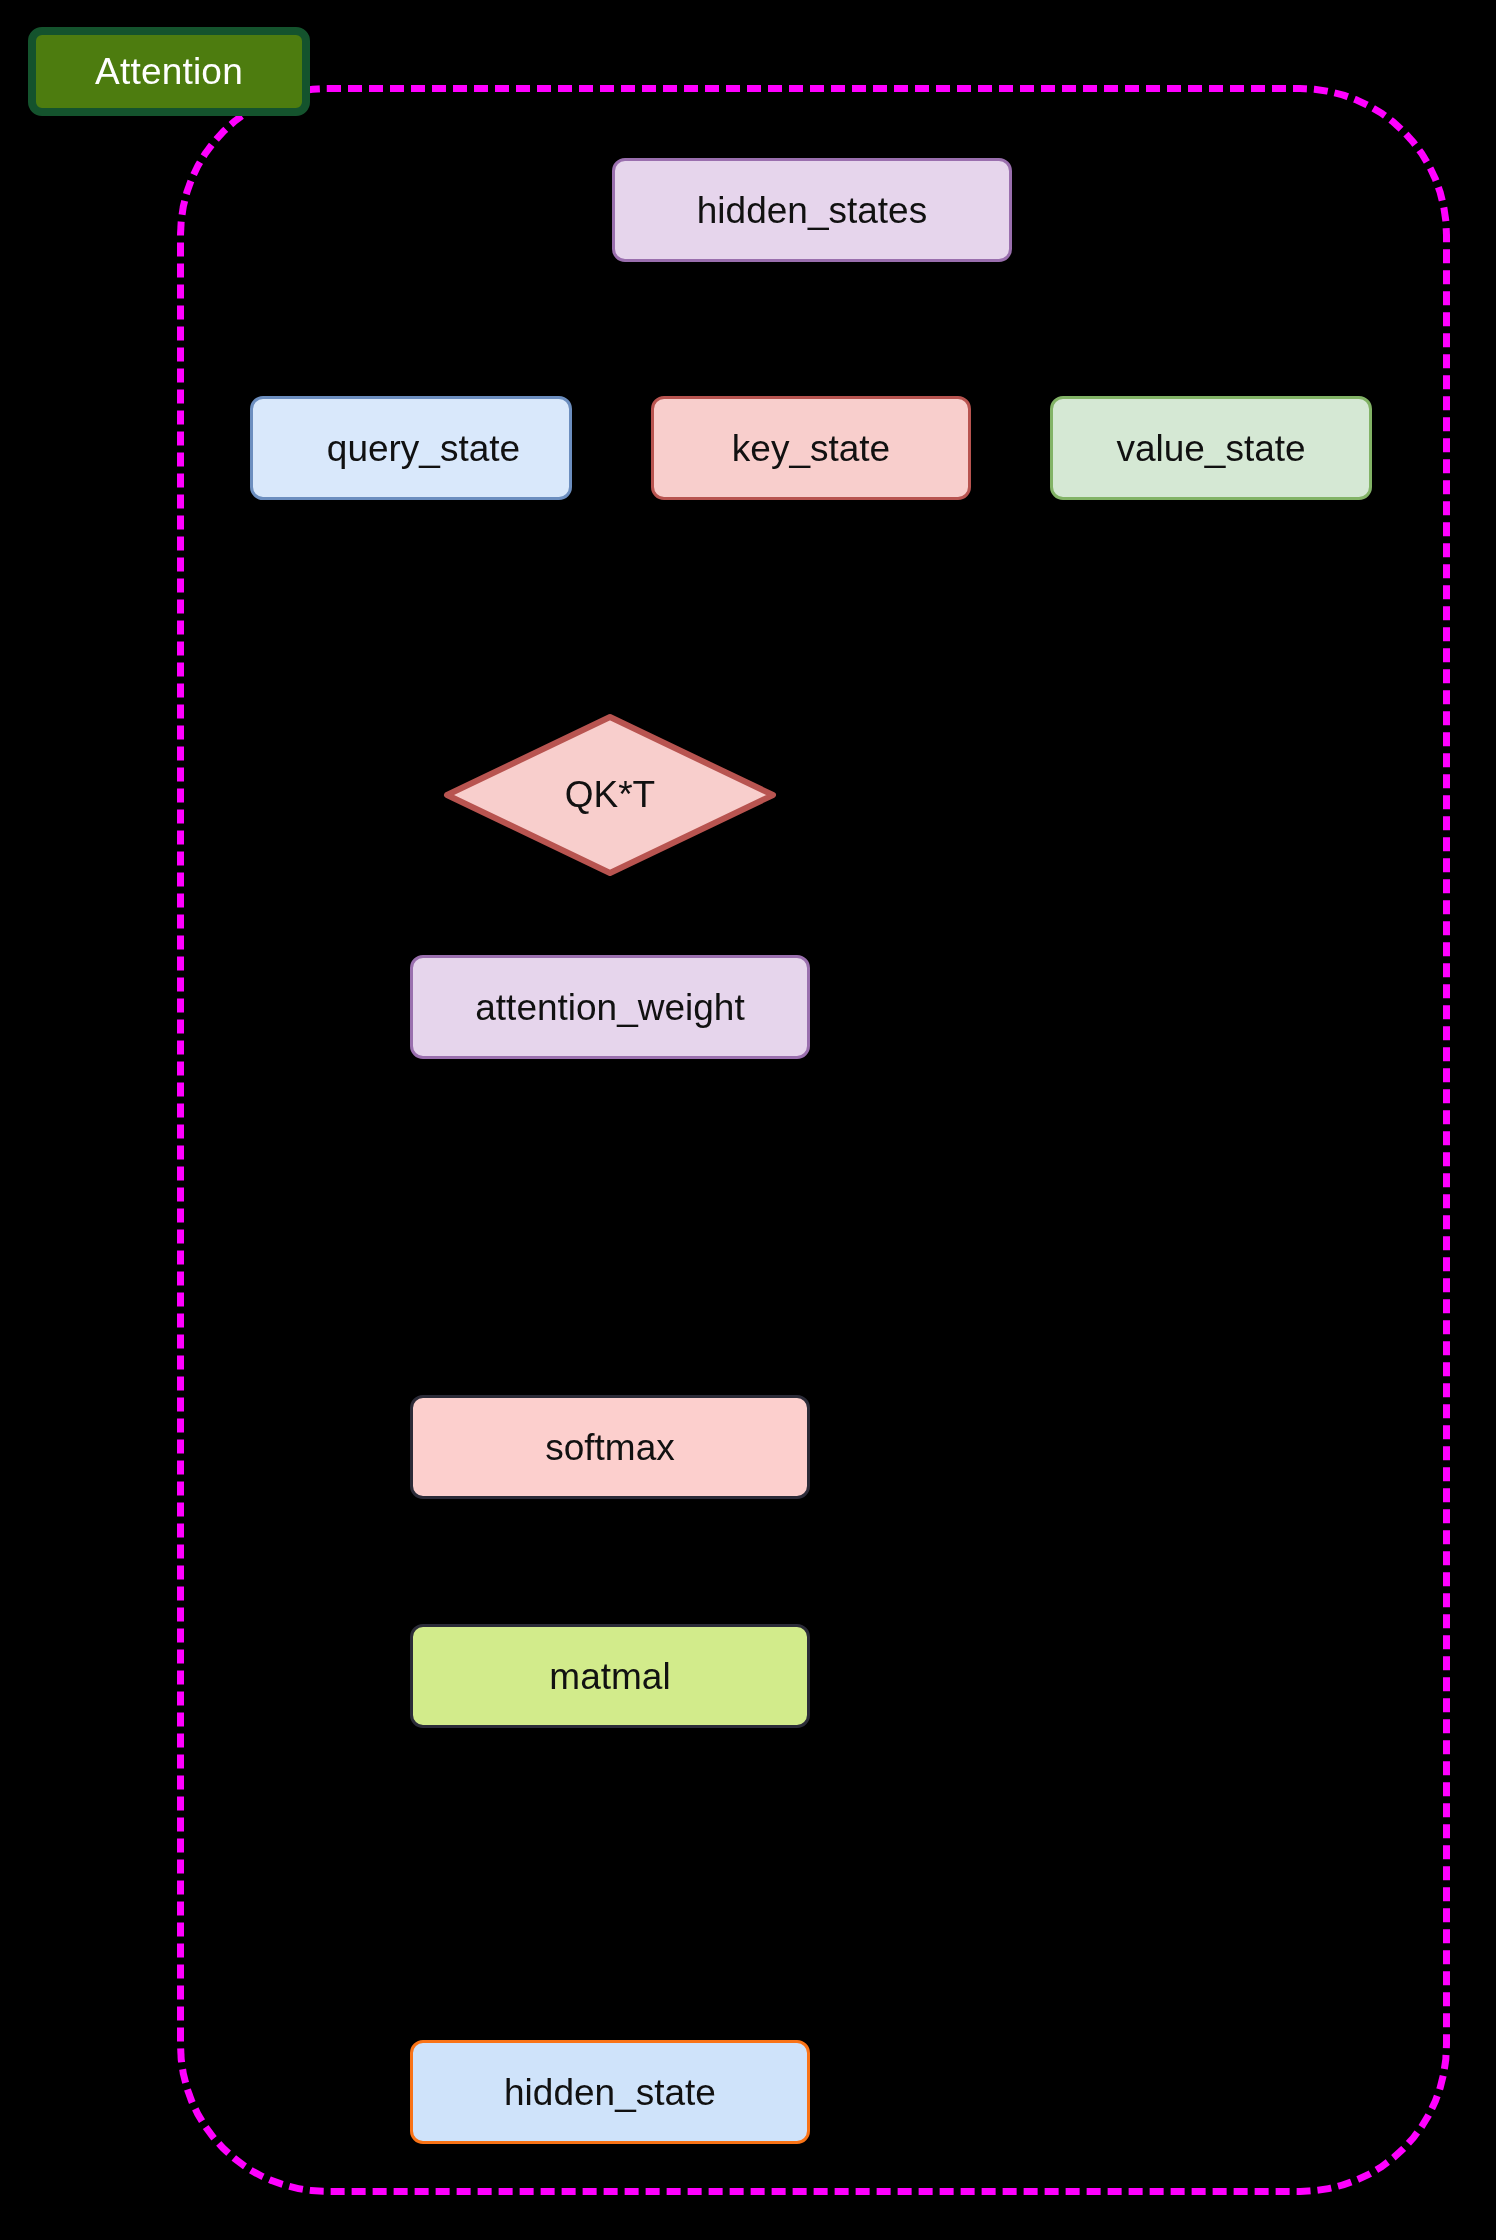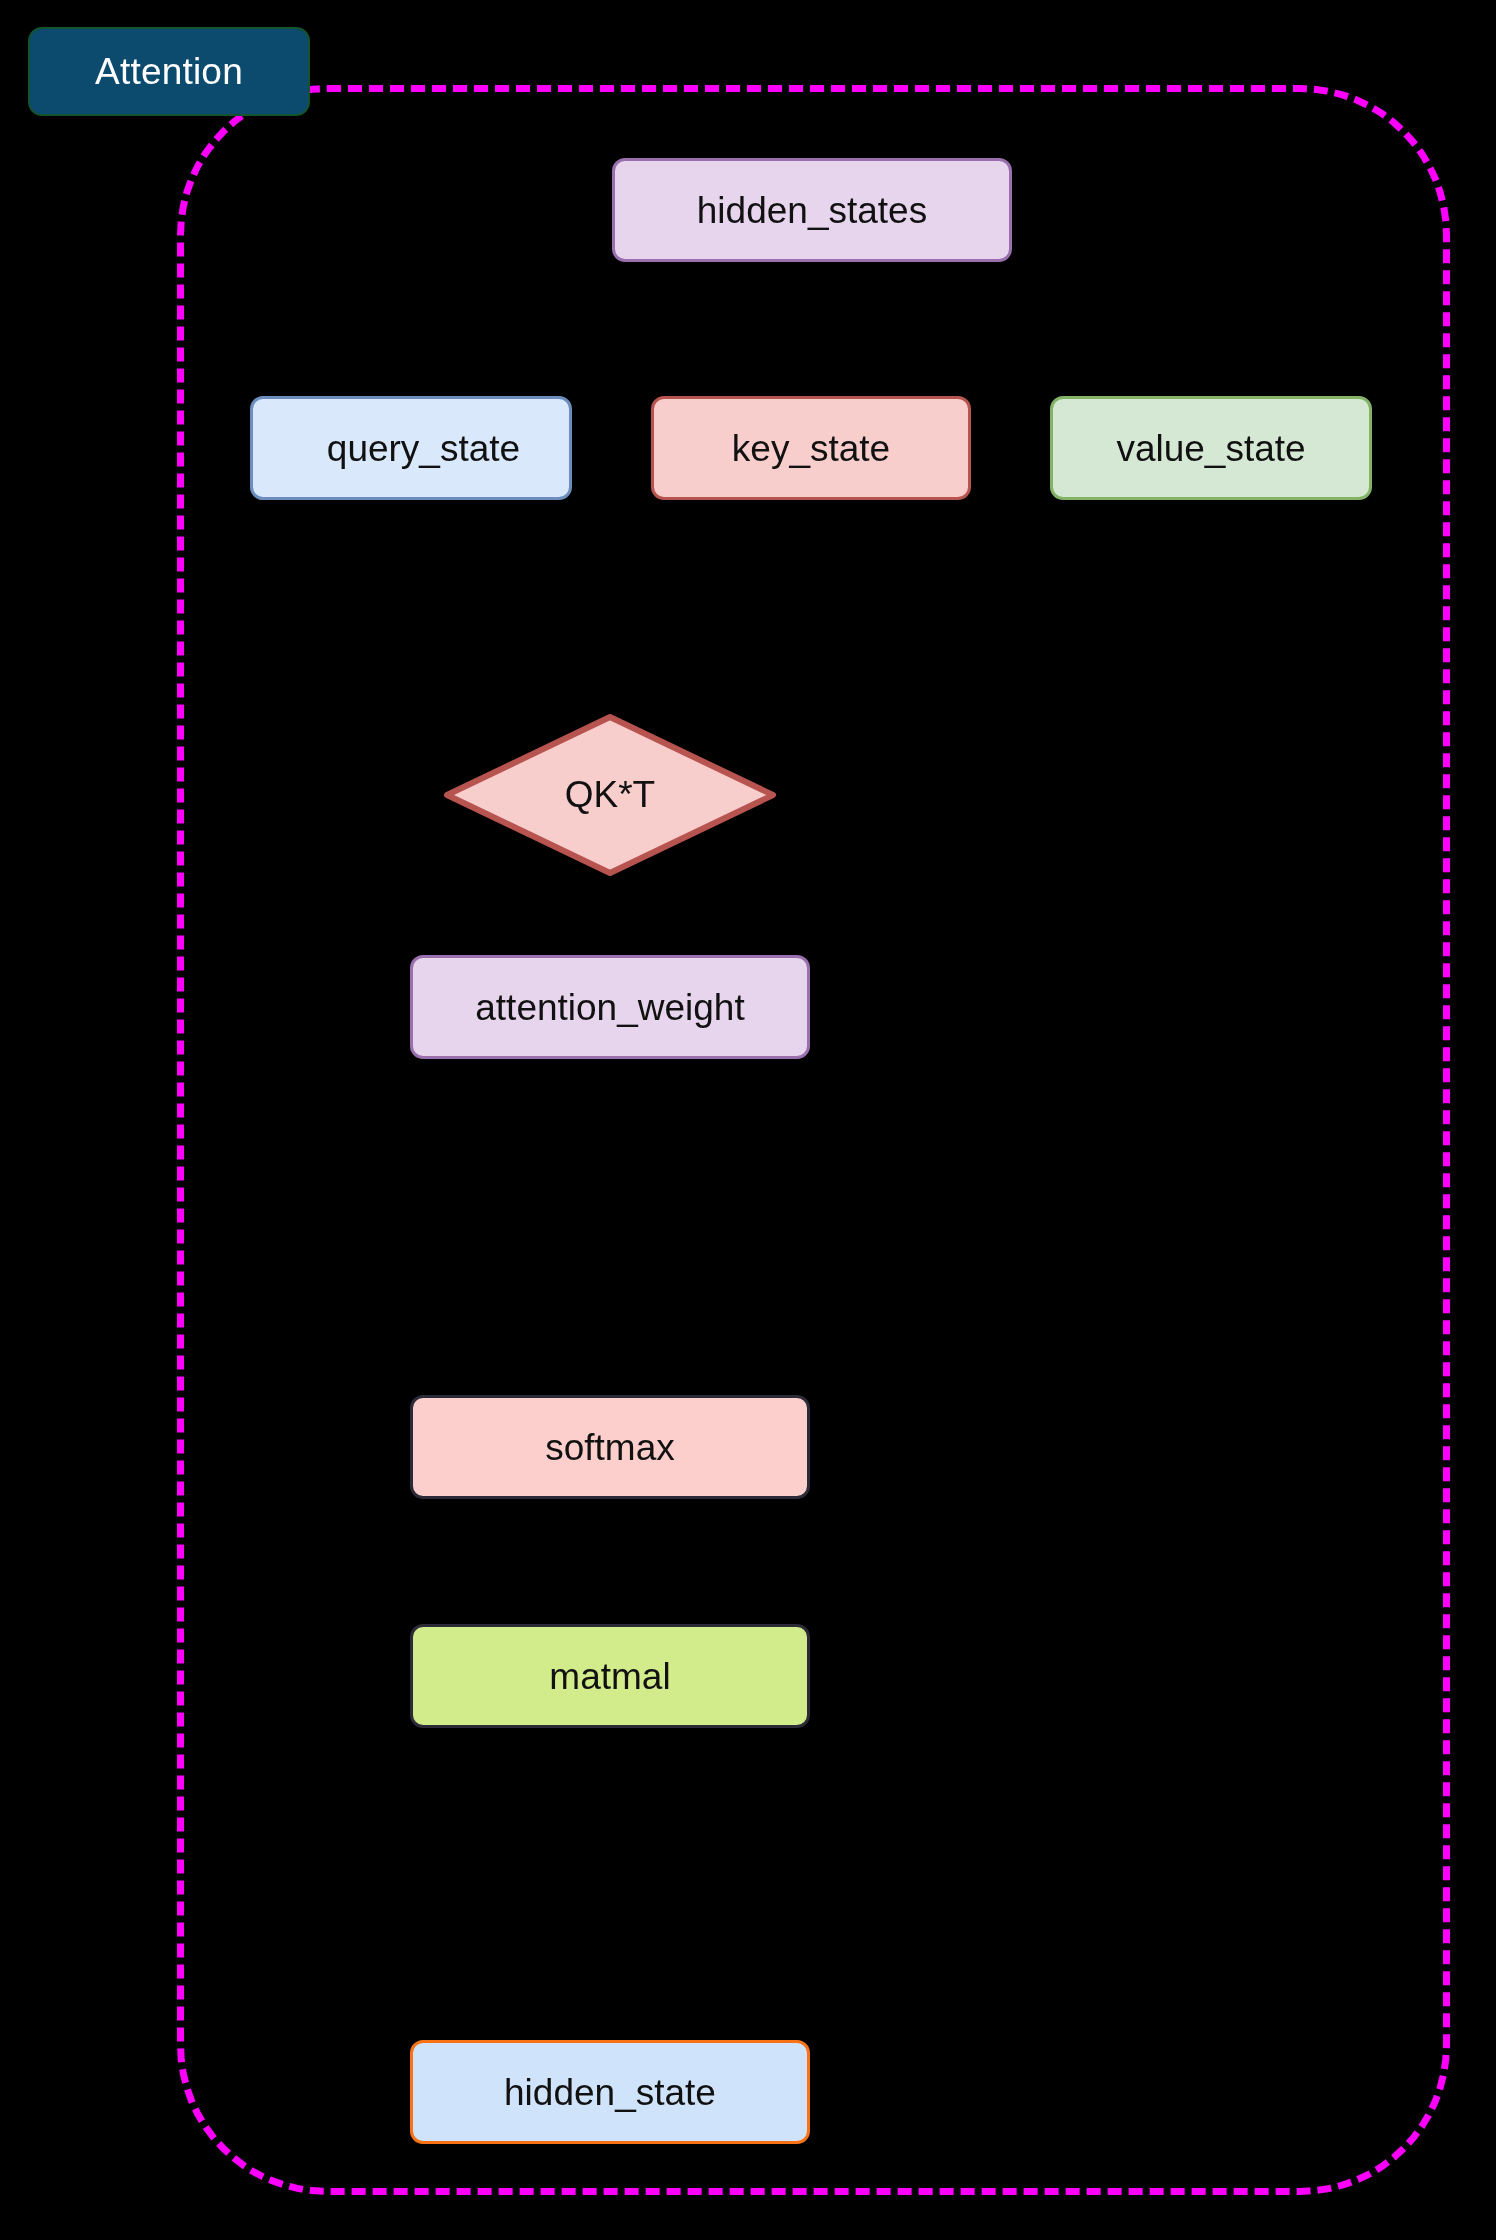--- a/index.html
+++ b/index.html
@@ -16,22 +16,22 @@
     border:7px dashed #FF00FF;
     border-radius:150px;
     box-sizing:border-box;
     pointer-events:none;
   }
 
   
   .subgraph-title{
     position:absolute;left:28px;top:27px;
     width:282px;height:89px;
-    background:#0c4a6e;
-    border:2px solid #14532d;
+    background:#4d7c0f;
+    border:8px solid #14532d;
     border-radius:14px;
     box-sizing:border-box;
     display:flex;align-items:center;justify-content:center;
     color:#ffffff;font-size:37px;letter-spacing:.2px;
   }
 
   
   .node{
     position:absolute;box-sizing:border-box;
     display:flex;align-items:center;justify-content:center;

